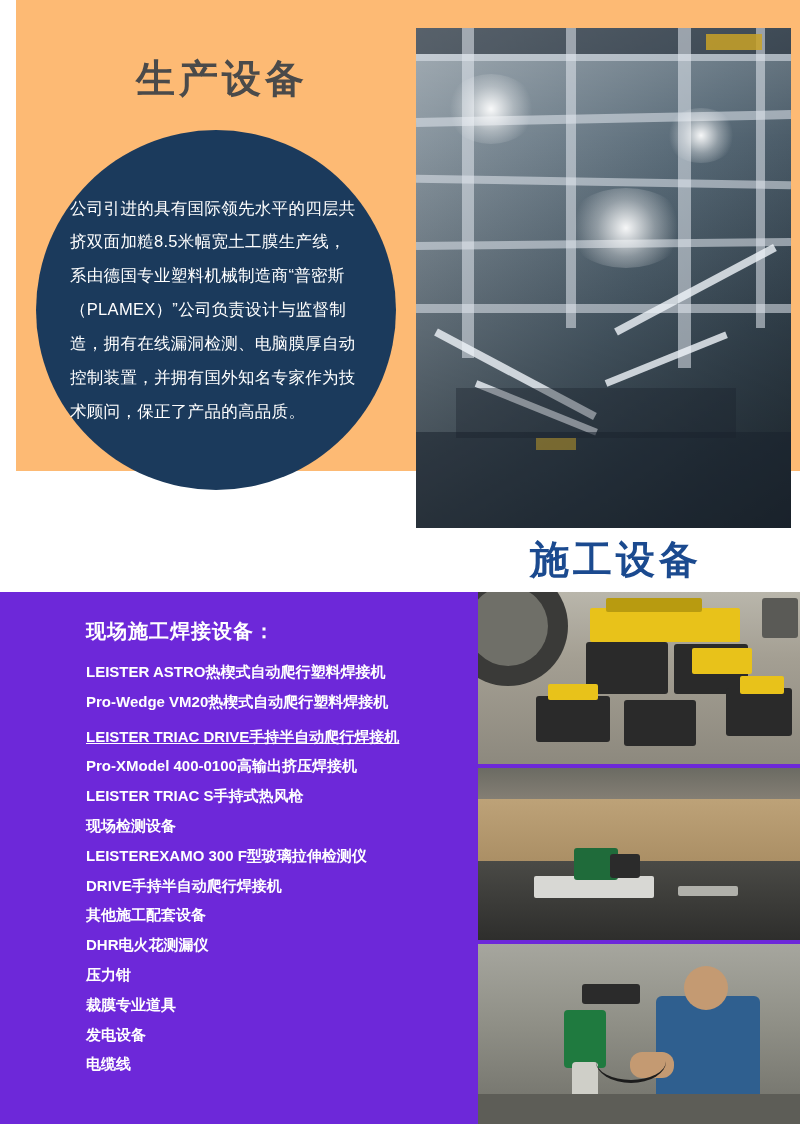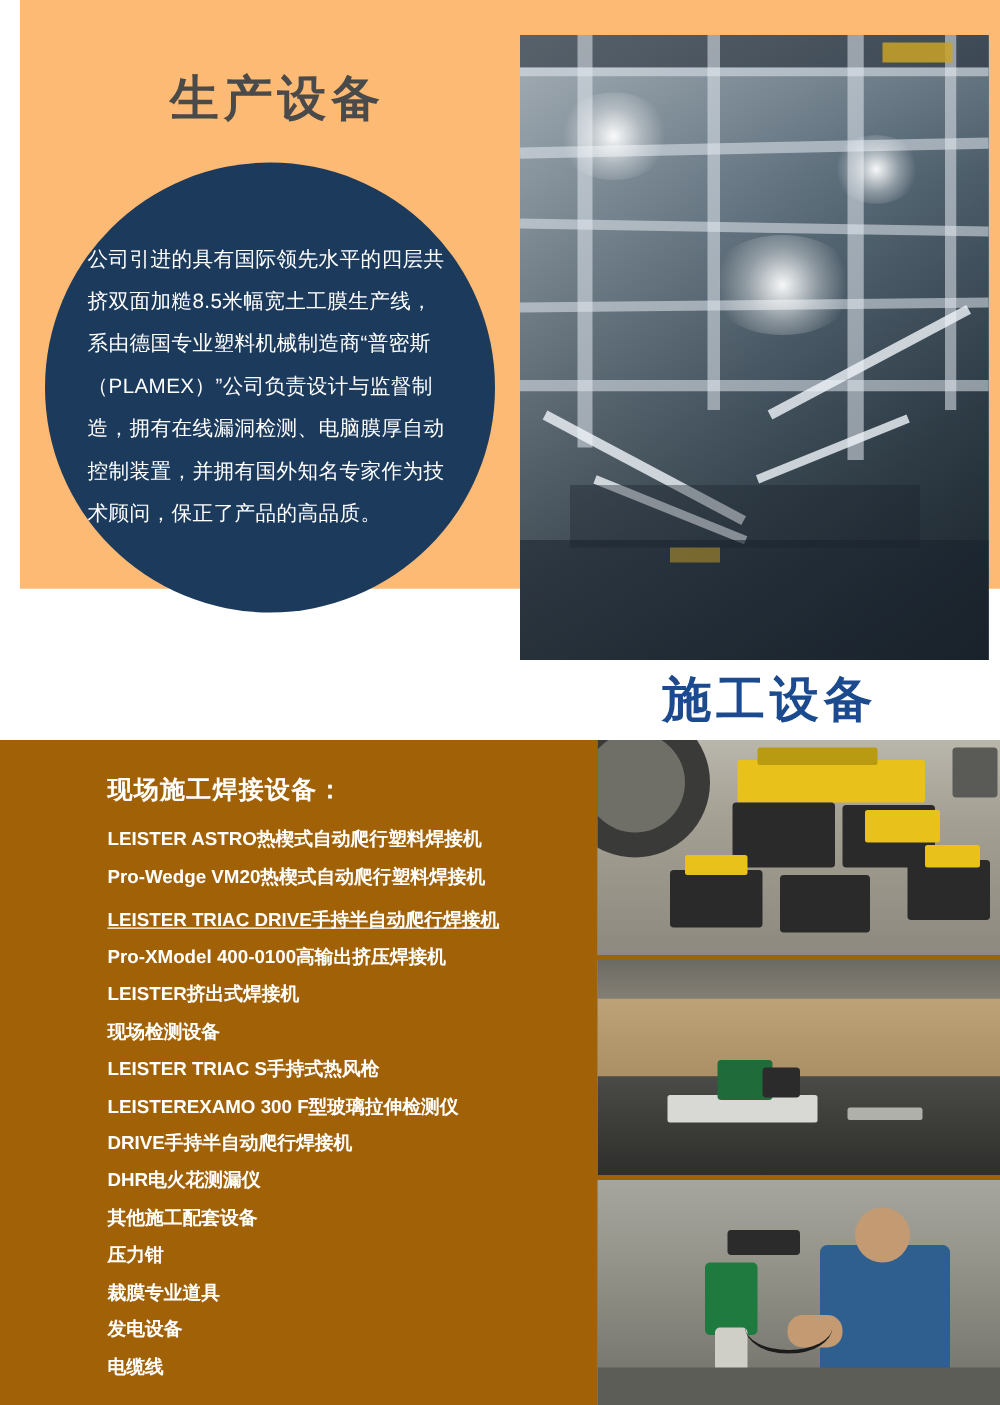--- a/index.html
+++ b/index.html
@@ -123,21 +123,21 @@
     letter-spacing: 4px;
   }
 
   
   .bottom-section {
     position: absolute;
     left: 0;
     top: 592px;
     width: 800px;
     height: 532px;
-    background: #a16207;
+    background: #6d28d9;
   }
   .list-panel {
     position: absolute;
     left: 0;
     top: 0;
     width: 478px;
     height: 532px;
     padding: 26px 0 0 86px;
     box-sizing: border-box;
     color: #ffffff;
@@ -323,27 +323,26 @@
 
   <div class="bottom-section">
 
     <div class="list-panel">
       <div class="list-heading">现场施工焊接设备：</div>
 
       <div class="eq-item bold">LEISTER ASTRO热楔式自动爬行塑料焊接机</div>
       <div class="eq-item bold">Pro-Wedge VM20热楔式自动爬行塑料焊接机</div>
       <div class="eq-item bold gap">LEISTER TRIAC DRIVE手持半自动爬行焊接机</div>
       <div class="eq-item bold">Pro-XModel 400-0100高输出挤压焊接机</div>
-      <div class="eq-item bold">LEISTER挤出式焊接机</div>
+      <div class="eq-item bold">LEISTER TRIAC S手持式热风枪</div>
       <div class="eq-item bold">现场检测设备</div>
-      <div class="eq-item bold">LEISTER TRIAC S手持式热风枪</div>
       <div class="eq-item bold">LEISTEREXAMO 300 F型玻璃拉伸检测仪</div>
       <div class="eq-item bold">DRIVE手持半自动爬行焊接机</div>
+      <div class="eq-item bold">其他施工配套设备</div>
       <div class="eq-item bold">DHR电火花测漏仪</div>
-      <div class="eq-item bold">其他施工配套设备</div>
       <div class="eq-item bold">压力钳</div>
       <div class="eq-item bold">裁膜专业道具</div>
       <div class="eq-item bold">发电设备</div>
       <div class="eq-item bold">电缆线</div>
     </div>
 
     <div class="photo-col">
 
       <div class="photo-welders">
         <div class="pw-bg"></div>

